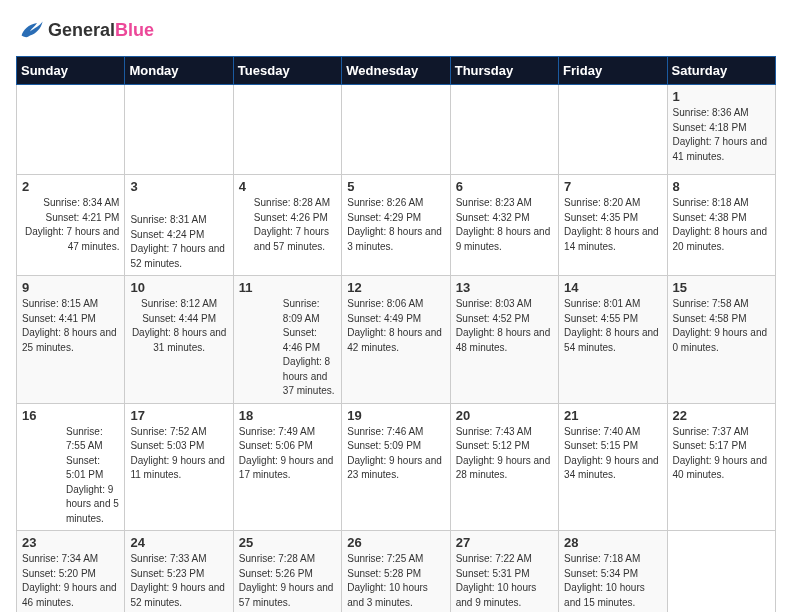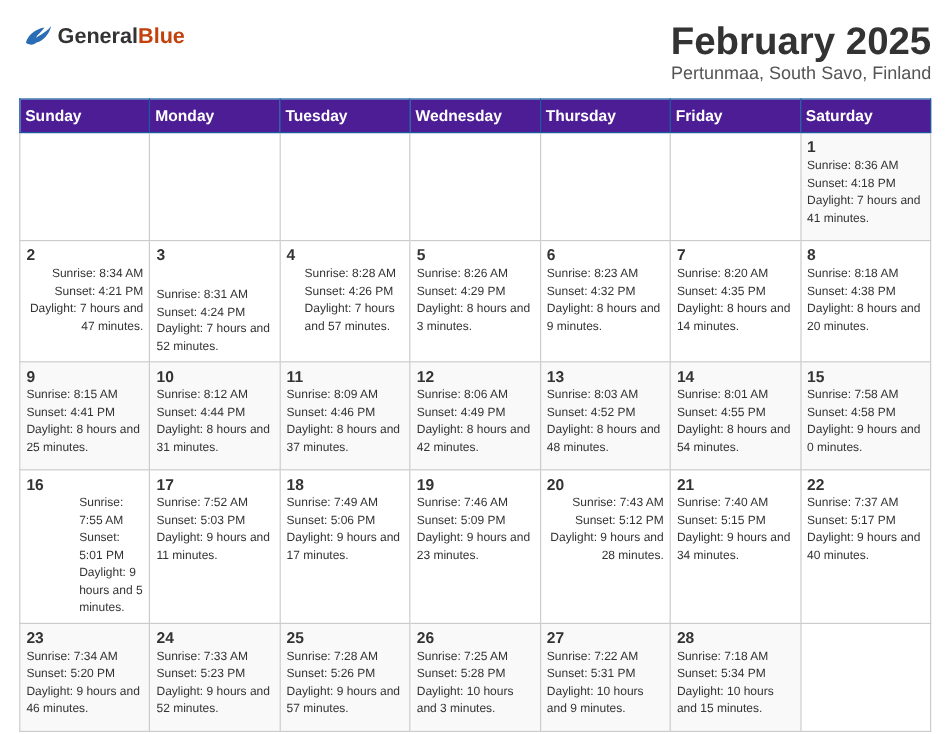--- a/index.html
+++ b/index.html
@@ -22,21 +22,21 @@
       gap: 4px;
     }
     .logo-text-general {
       font-size: 18px;
       font-weight: bold;
       color: #333;
     }
     .logo-text-blue {
       font-size: 18px;
       font-weight: bold;
-      color: #c2410c;
+      color: #ec4899;
     }
     .logo-bird {
       width: 28px;
       height: 28px;
     }
     .title-area {
       text-align: right;
     }
     .month-title {
       font-size: 32px;
@@ -46,21 +46,21 @@
     .location-title {
       font-size: 15px;
       color: #555;
     }
     table {
       width: 100%;
       border-collapse: collapse;
       table-layout: fixed;
     }
     thead tr {
-      background-color: #4c1d95;
+      background-color: #0f172a;
     }
     thead th {
       color: #fff;
       font-size: 13px;
       font-weight: bold;
       padding: 6px 4px;
       text-align: left;
       border: 1px solid #1a5aa0;
     }
     tbody tr {
@@ -97,24 +97,20 @@
 
 <div class="header-area">
   <div class="logo">
     <svg class="logo-bird" viewBox="0 0 40 40" xmlns="http://www.w3.org/2000/svg">
       <path d="M8 28 C10 20, 18 12, 30 10 C26 16, 22 18, 20 22 C26 18, 34 14, 38 8 C36 18, 28 26, 20 28 C18 30, 14 32, 8 28Z" fill="#2a6db5"></path>
     </svg>
     <div>
       <span class="logo-text-general">General</span><span class="logo-text-blue">Blue</span>
     </div>
   </div>
-  <div class="title-area">
-    <div class="month-title">February 2025</div>
-    <div class="location-title">Pertunmaa, South Savo, Finland</div>
-  </div>
 </div>
 
 <table>
   <thead>
     <tr>
     <th>Sunday</th>
         <th>Monday</th>
         <th>Tuesday</th>
         <th>Wednesday</th>
         <th>Thursday</th>
@@ -183,27 +179,27 @@
       </tr>
       <tr>
         <td>
           <span class="day-num">9</span>
           <div class="day-detail" style="white-space: pre-line;">Sunrise: 8:15 AM
 Sunset: 4:41 PM
 Daylight: 8 hours and 25 minutes.</div>
         </td>
         <td>
           <span class="day-num">10</span>
-          <div class="day-detail" style="white-space: pre-line;">Sunrise: 8:12 AM
+          <div class="day-detail" style="white-space: pre-line; text-align: center;">Sunrise: 8:12 AM
 Sunset: 4:44 PM
 Daylight: 8 hours and 31 minutes.</div>
         </td>
         <td>
           <span class="day-num">11</span>
-          <div class="day-detail" style="white-space: pre-line;">Sunrise: 8:09 AM
+          <div class="day-detail" style="white-space: pre-line; margin-left: 44px;">Sunrise: 8:09 AM
 Sunset: 4:46 PM
 Daylight: 8 hours and 37 minutes.</div>
         </td>
         <td>
           <span class="day-num">12</span>
           <div class="day-detail" style="white-space: pre-line;">Sunrise: 8:06 AM
 Sunset: 4:49 PM
 Daylight: 8 hours and 42 minutes.</div>
         </td>
         <td>
@@ -245,21 +241,21 @@
 Daylight: 9 hours and 17 minutes.</div>
         </td>
         <td>
           <span class="day-num">19</span>
           <div class="day-detail" style="white-space: pre-line;">Sunrise: 7:46 AM
 Sunset: 5:09 PM
 Daylight: 9 hours and 23 minutes.</div>
         </td>
         <td>
           <span class="day-num">20</span>
-          <div class="day-detail" style="white-space: pre-line; text-align: right;">Sunrise: 7:43 AM
+          <div class="day-detail" style="white-space: pre-line;">Sunrise: 7:43 AM
 Sunset: 5:12 PM
 Daylight: 9 hours and 28 minutes.</div>
         </td>
         <td>
           <span class="day-num">21</span>
           <div class="day-detail" style="white-space: pre-line;">Sunrise: 7:40 AM
 Sunset: 5:15 PM
 Daylight: 9 hours and 34 minutes.</div>
         </td>
         <td>

